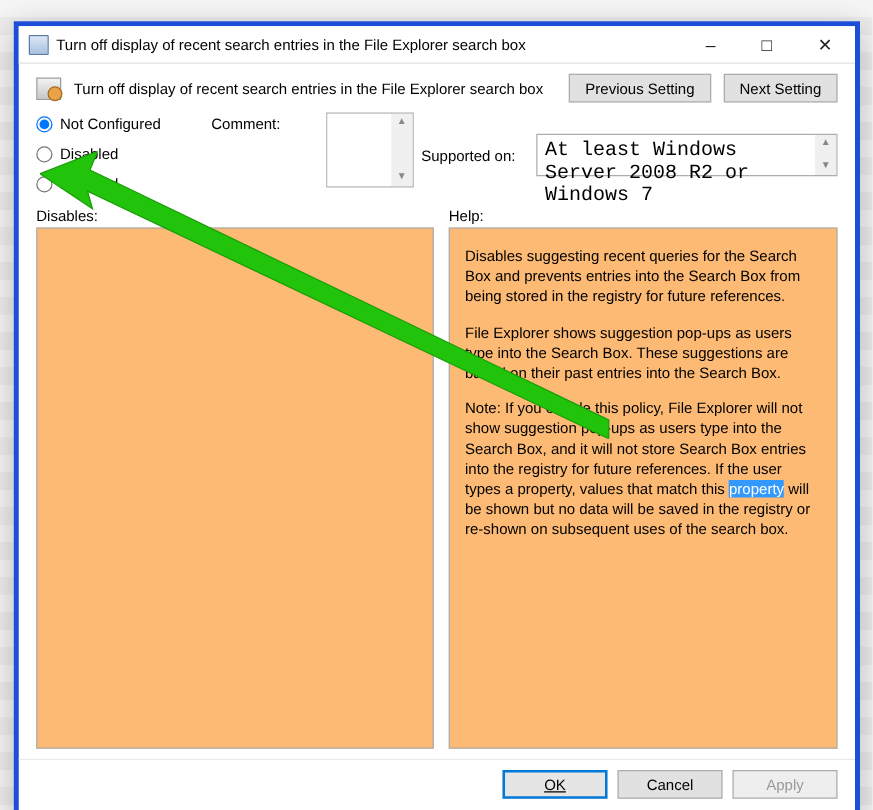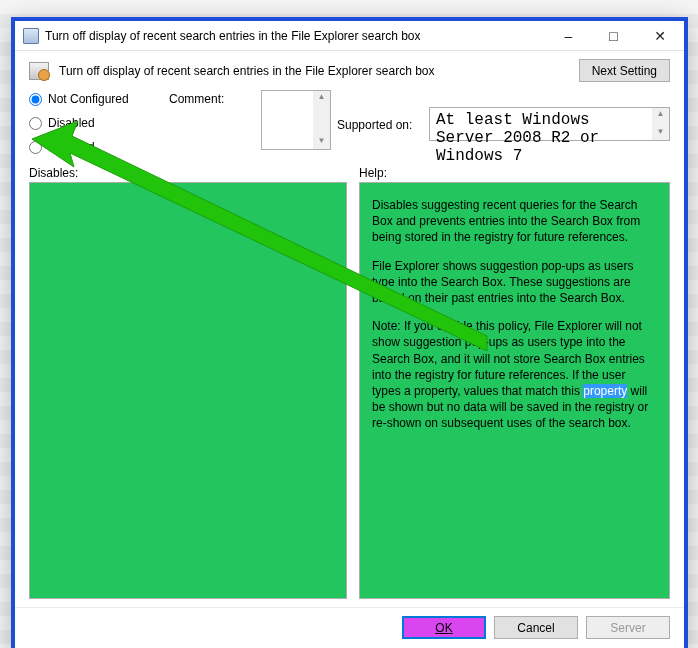--- a/index.html
+++ b/index.html
@@ -146,37 +146,37 @@
   .labels-row .lbl-options { width: 318px; }
   .panes {
     display: flex;
     gap: 12px;
     padding: 2px 14px 8px 14px;
     flex: 1;
     min-height: 0;
   }
   .pane {
     border: 1px solid #adadad;
-    background: #22c55e;
+    background: #fdba74;
     overflow: hidden;
   }
   .pane.options { width: 318px; }
   .pane.help { flex: 1; padding: 14px 12px; font-size: 12px; line-height: 1.35; }
   .pane.help p { margin: 0 0 12px 0; }
   .hl { background: #3399ff; color: #fff; }
   
   .dialog-buttons {
     display: flex;
     justify-content: flex-end;
     gap: 8px;
     padding: 8px 14px 12px 0;
     border-top: 1px solid #eaeaea;
   }
   .btn.wide { width: 84px; }
-  .btn.default { border: 2px solid #0078d7; background: #d946ef; text-decoration: underline; }
+  .btn.default { border: 2px solid #0078d7; background: #e5e5e5; text-decoration: underline; }
   .btn.disabled { color: #9a9a9a; background: #eee; }
   
   .arrow-overlay {
     position: absolute;
     left: 32px; top: 121px;
     width: 460px; height: 230px;
     pointer-events: none;
   }
 </style>
 </head>
@@ -191,20 +191,21 @@
     <div class="title-text">Turn off display of recent search entries in the File Explorer search box</div>
     <div class="spacer"></div>
     <div class="ctl">–</div>
     <div class="ctl">□</div>
     <div class="ctl close">✕</div>
   </div>
 
   <div class="subheader">
     <div class="policy-icon"></div>
     <div class="desc">Turn off display of recent search entries in the File Explorer search box</div>
+    <button class="btn">Previous Setting</button>
     <button class="btn">Next Setting</button>
   </div>
 
   <div class="config-row">
     <div class="radio-col">
       <label class="radio-item">
         <input type="radio" name="state" checked="" style="">
         <span>Not Configured</span>
       </label>
       <label class="radio-item">
@@ -251,21 +252,21 @@
     <div class="pane help">
       <p>Disables suggesting recent queries for the Search Box and prevents entries into the Search Box from being stored in the registry for future references.</p>
       <p>File Explorer shows suggestion pop-ups as users type into the Search Box.  These suggestions are based on their past entries into the Search Box.</p>
       <p><span>Note: If you enable this policy, File Explorer will not show suggestion pop-ups as users type into the Search Box, and it will not store Search Box entries into the registry for future references.  If the user types a property, values that match this </span><span class="hl">property</span><span> will be shown but no data will be saved in the registry or re-shown on subsequent uses of the search box.</span></p>
     </div>
   </div>
 
   <div class="dialog-buttons">
     <button class="btn wide default">OK</button>
     <button class="btn wide">Cancel</button>
-    <button class="btn wide disabled">Server</button>
+    <button class="btn wide disabled">Apply</button>
   </div>
 
 </div>
 
 <svg class="arrow-overlay" viewBox="0 0 460 230">
   <defs></defs>
   <polygon points="0,18 46,0 40,15 455,215 455,230 38,32 42,46" fill="#22c40b" stroke="#1a9e08" stroke-width="1"></polygon>
 </svg>
 
 </body></html>

